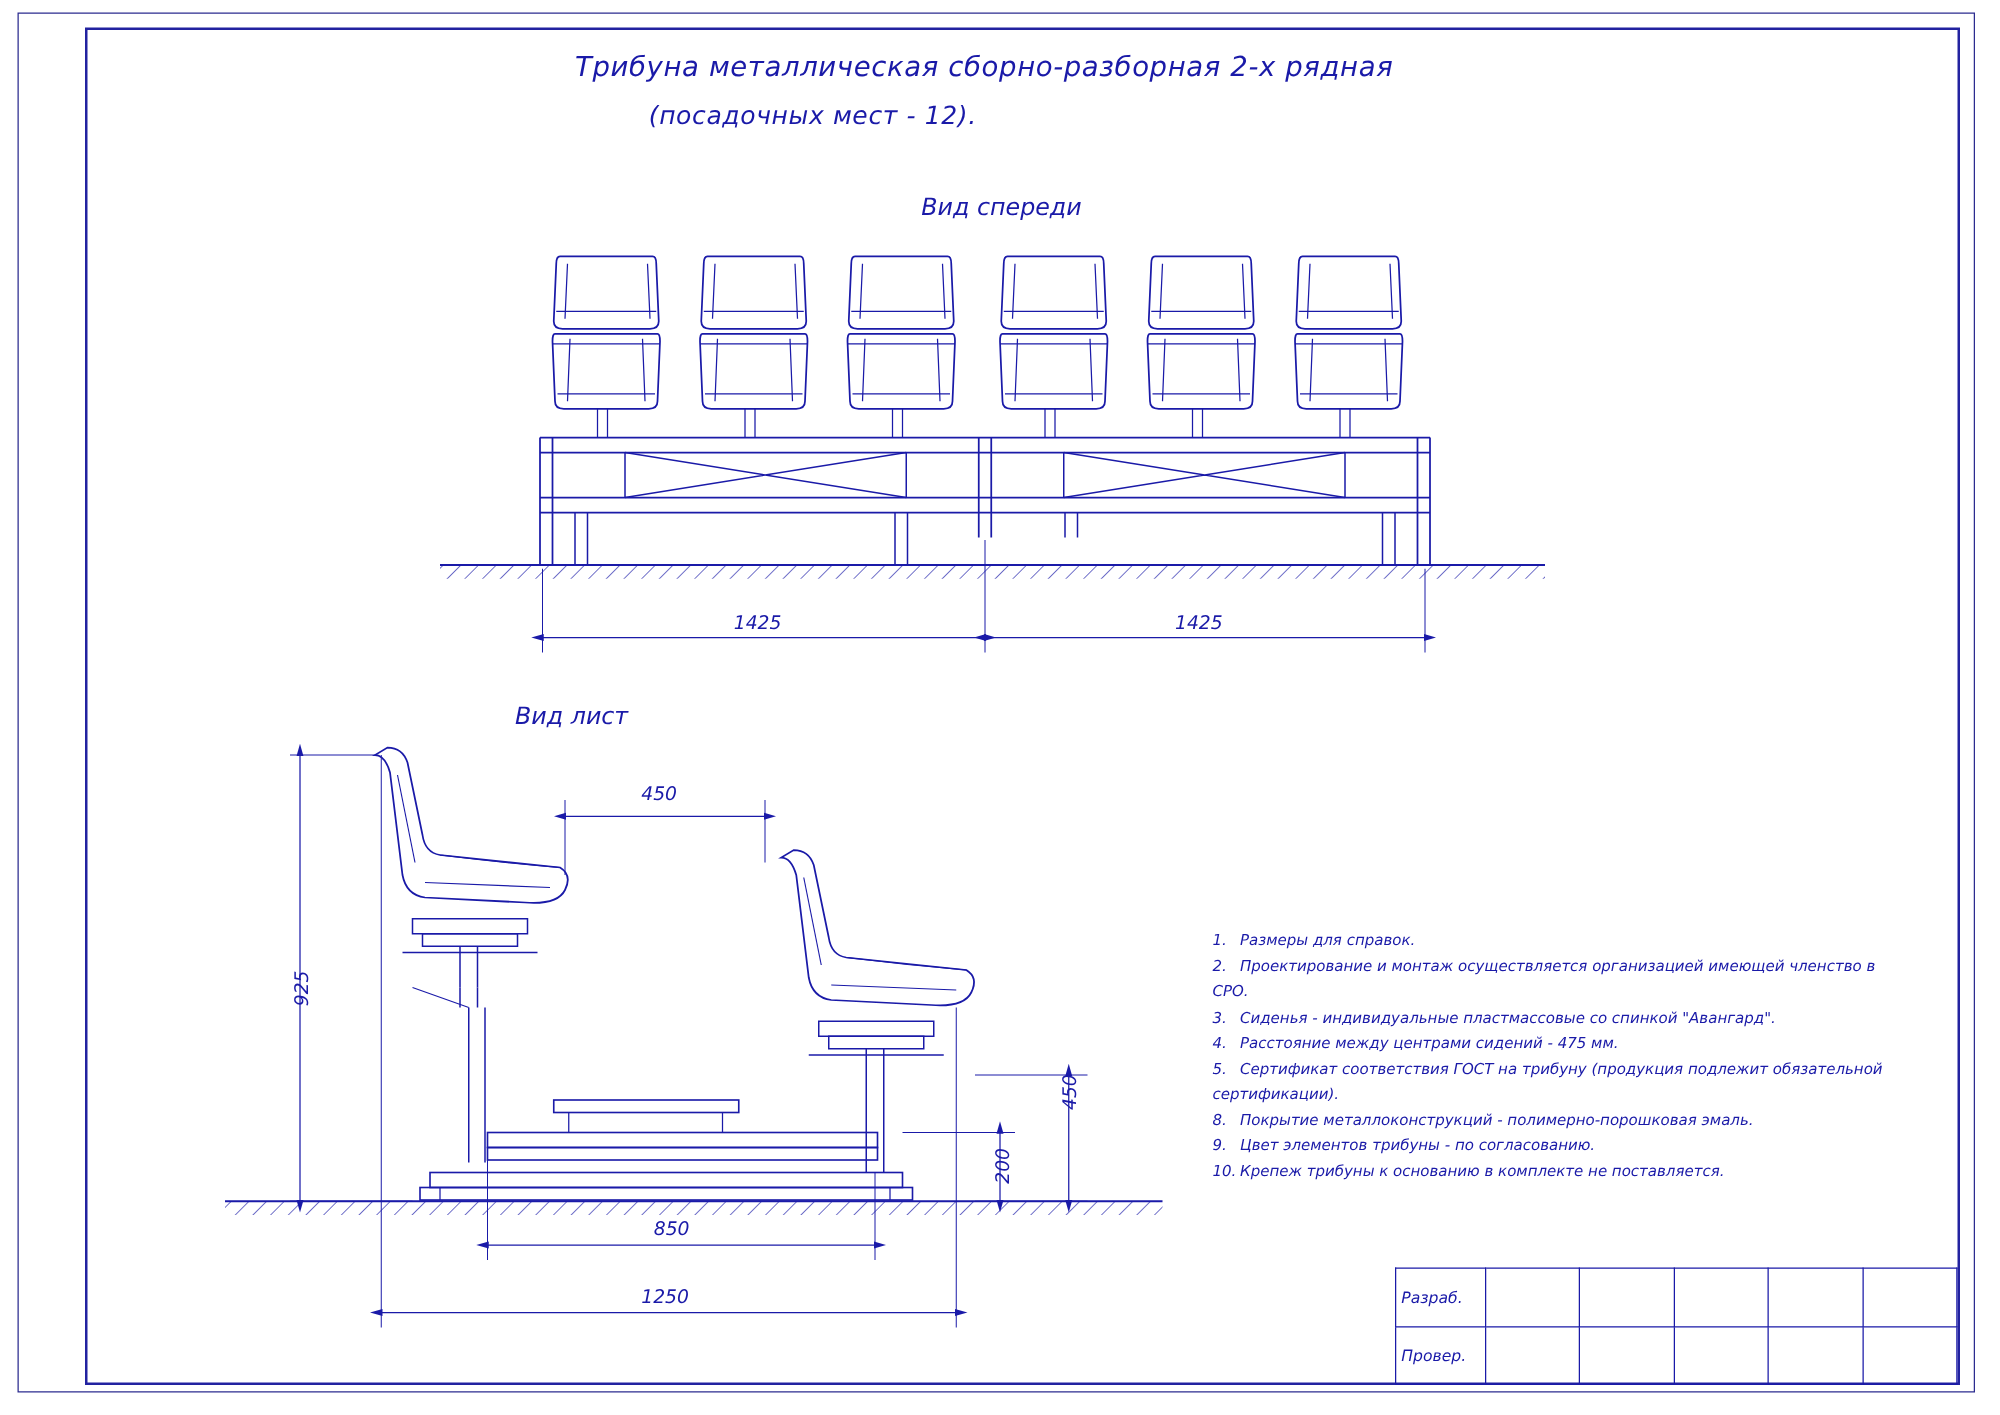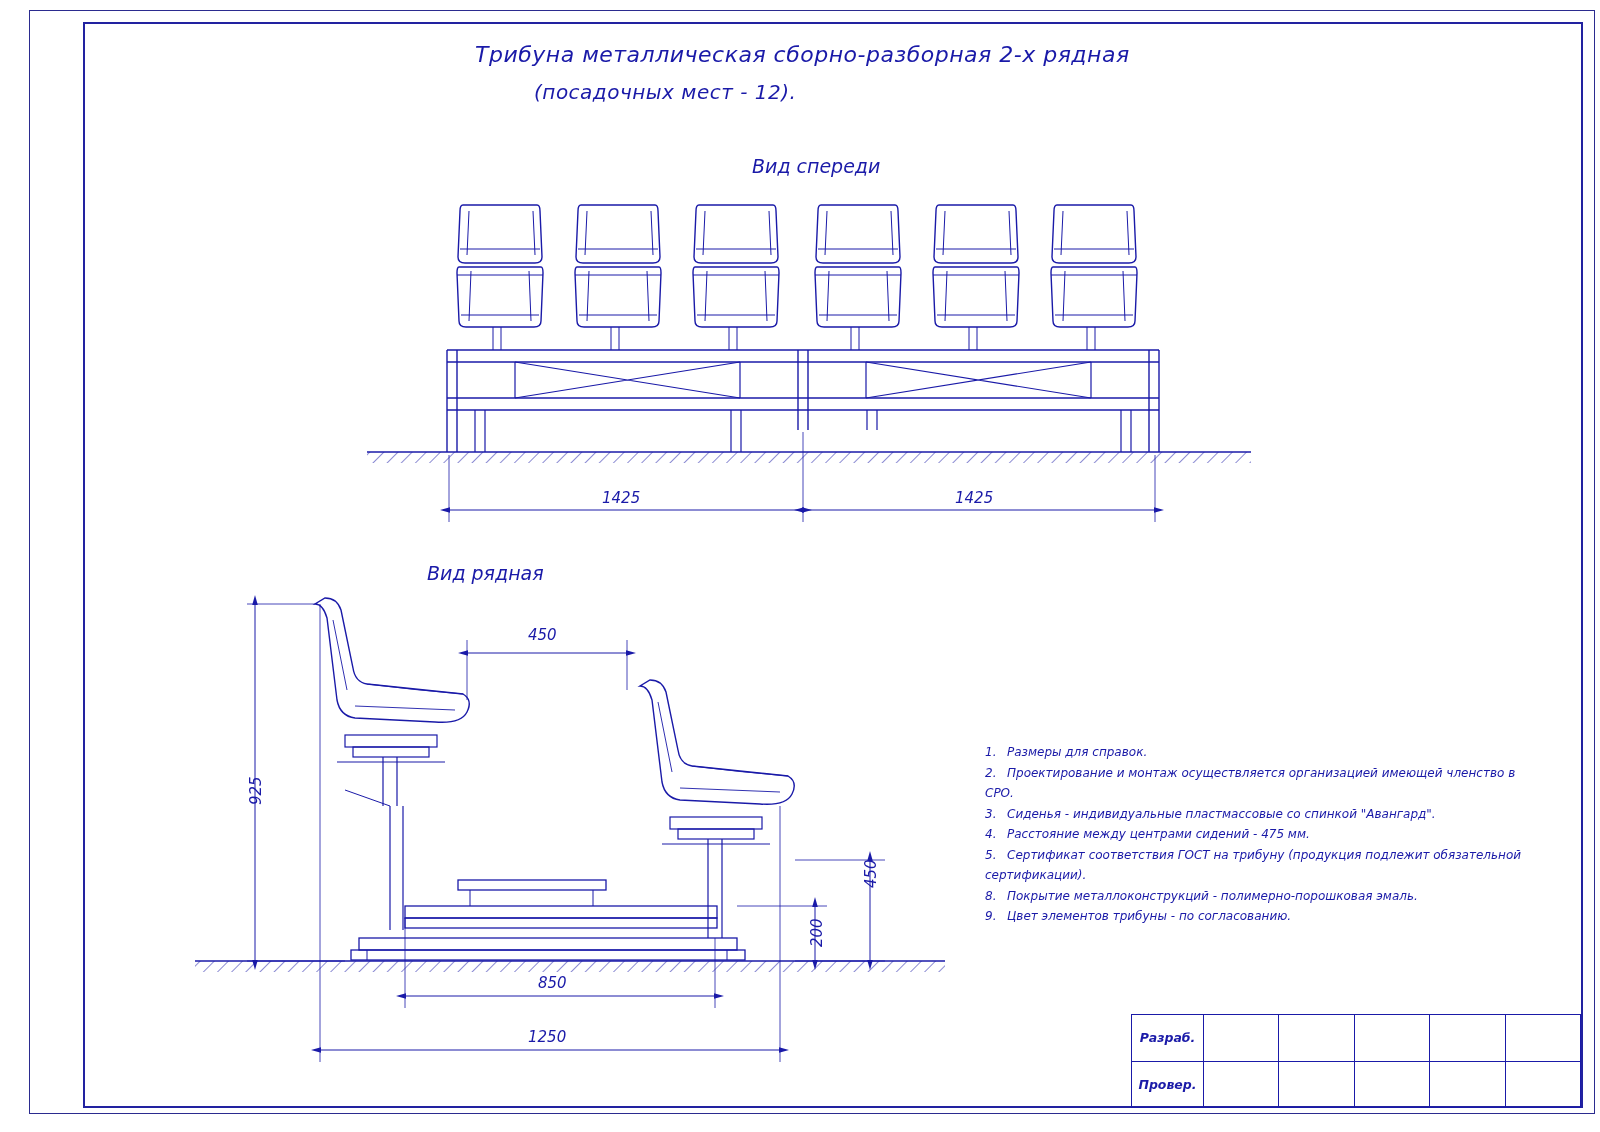--- a/index.html
+++ b/index.html
@@ -13,21 +13,20 @@
     position: relative;
     font-family: "DejaVu Sans", sans-serif;
     overflow: hidden;
   }
   #sheet {
     position: absolute;
     left: 0; top: 0;
     width: 1296px;
     height: 1132px;
     background: #fff;
-    margin-left: 15px;
   }
   .frame-outer {
     position: absolute;
     left: 14px; top: 10px;
     width: 1566px;
     height: 1104px;
     border: 1px solid #2b2b8f;
     box-sizing: border-box;
   }
   .frame-inner {
@@ -115,23 +114,22 @@
     color: #1a1aa8;
     font-size: 12.5px;
     font-style: italic;
     font-family: "DejaVu Sans", sans-serif;
     height: 22px;
     padding: 0 4px;
     text-align: center;
     box-sizing: border-box;
   }
   #stamp td.lbl {
-    text-align: center;
+    text-align: left;
     width: 72px;
-    font-weight: bold;
   }
   #stamp td.c-fam { width: 112px; }
   #stamp td.c-pod { width: 60px; }
   #stamp td.c-dat { width: 52px; }
   #stamp td.c-lis { width: 52px; }
   #stamp td.c-lst { width: 72px; }
   #stamp tr.head td { height: 20px; }
 </style>
 </head>
 <body>
@@ -337,21 +335,21 @@
         <line x1="765" y1="806" x2="765" y2="1062"></line>
       </g>
       <line x1="305" y1="1050" x2="765" y2="1050" stroke="#1a1aa8" stroke-width="1" marker-start="url(#arrS)" marker-end="url(#arrE)"></line>
     </g>
   </svg>
 
   <div class="cad-text" id="title-line1">Трибуна металлическая сборно-разборная 2-х рядная</div>
   <div class="cad-text" id="title-line2">(посадочных мест - 12).</div>
 
   <div class="cad-text" id="label-front">Вид спереди</div>
-  <div class="cad-text" id="label-left">Вид рядная</div>
+  <div class="cad-text" id="label-left">Вид лист</div>
 
   <div class="dim-text" style="left:587px; top:489px;">1425</div>
   <div class="dim-text" style="left:940px; top:489px;">1425</div>
 
   <div class="dim-text" style="left:513px; top:626px;">450</div>
 
   <div class="dim-text dim-vert" style="left:232px; top:805px;">925</div>
 
   <div class="dim-text dim-vert" style="left:847px; top:888px;">450</div>
 
@@ -362,20 +360,21 @@
   <div class="dim-text" style="left:513px; top:1028px;">1250</div>
 
   <div id="notes">
     <span class="note"><span class="num">1.</span><span>Размеры для справок.</span></span>
     <span class="note"><span class="num">2.</span><span>Проектирование и монтаж осуществляется организацией имеющей членство в СРО.</span></span>
     <span class="note"><span class="num">3.</span><span>Сиденья - индивидуальные пластмассовые со спинкой "Авангард".</span></span>
     <span class="note"><span class="num">4.</span><span>Расстояние между центрами сидений - 475 мм.</span></span>
     <span class="note"><span class="num">5.</span><span>Сертификат соответствия ГОСТ на трибуну (продукция подлежит обязательной сертификации).</span></span>
     <span class="note"><span class="num">8.</span><span>Покрытие металлоконструкций - полимерно-порошковая эмаль.</span></span>
     <span class="note"><span class="num">9.</span><span>Цвет элементов трибуны - по согласованию.</span></span>
+    <span class="note"><span class="num">10.</span><span>Крепеж трибуны к основанию в комплекте не поставляется.</span></span>
   </div>
 
   <table id="stamp">
     <tbody>
     <tr>
       <td class="lbl">Разраб.</td>
       <td></td>
       <td></td>
       <td></td>
       <td></td>

